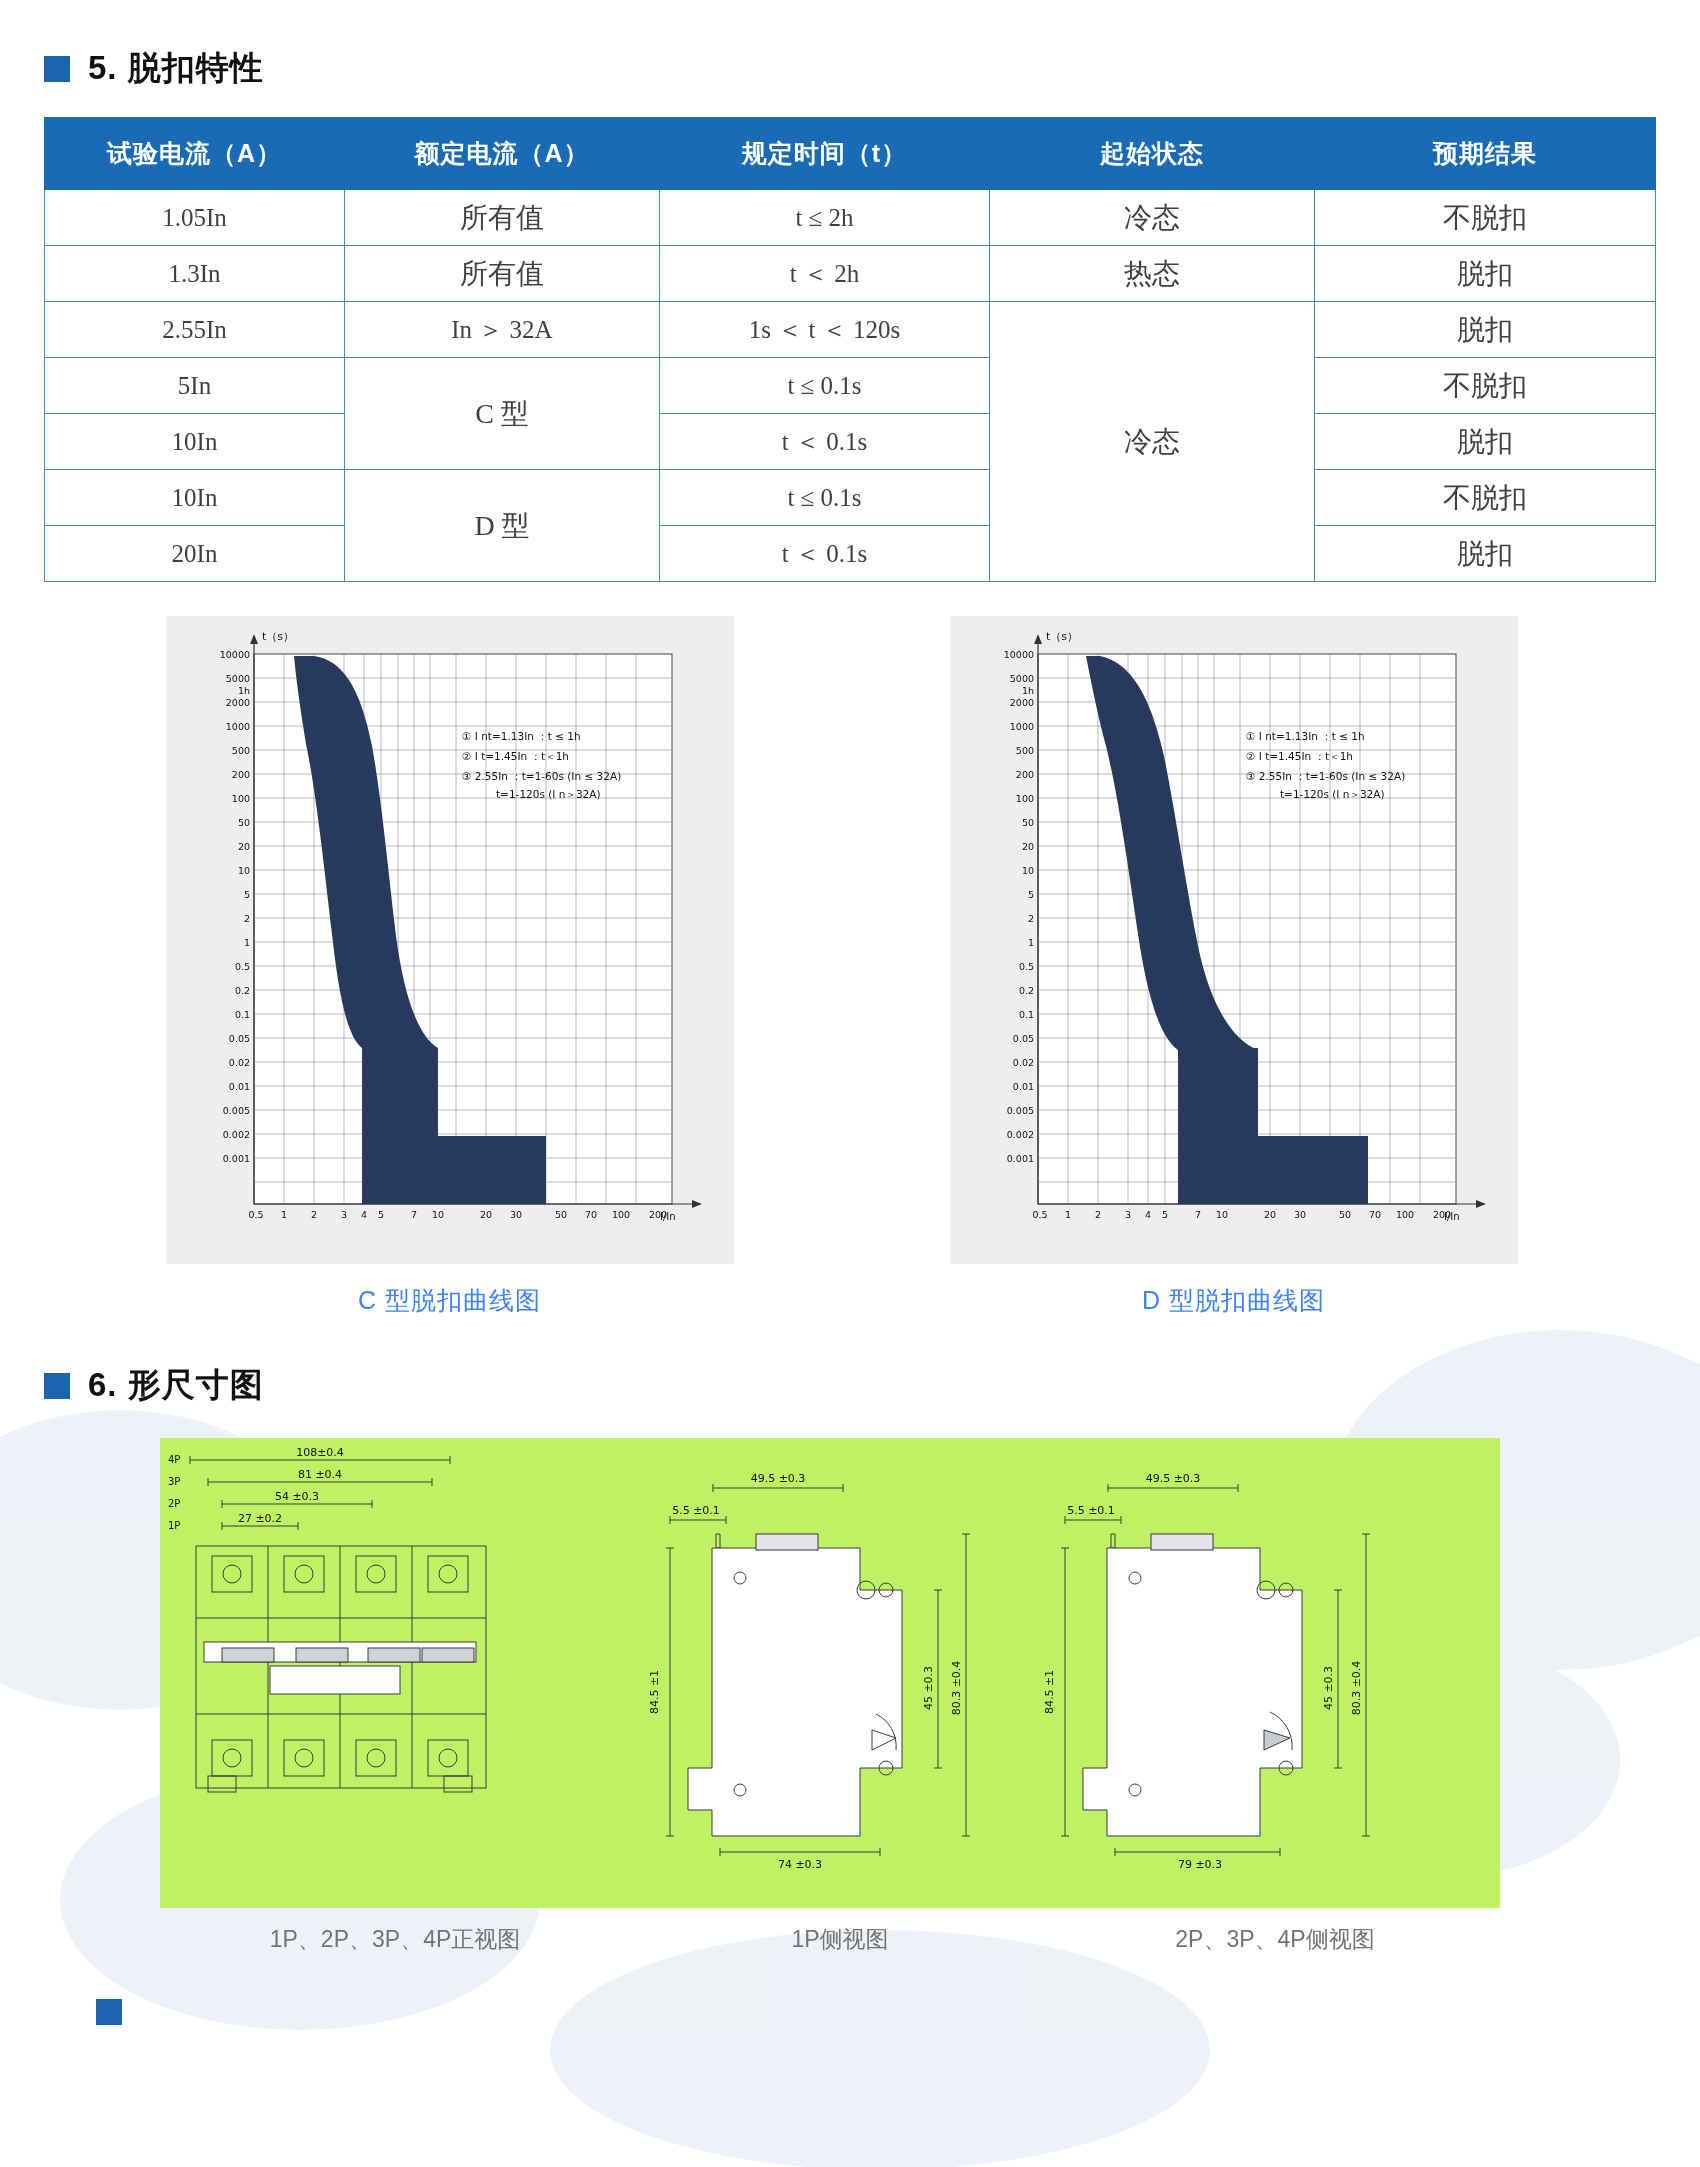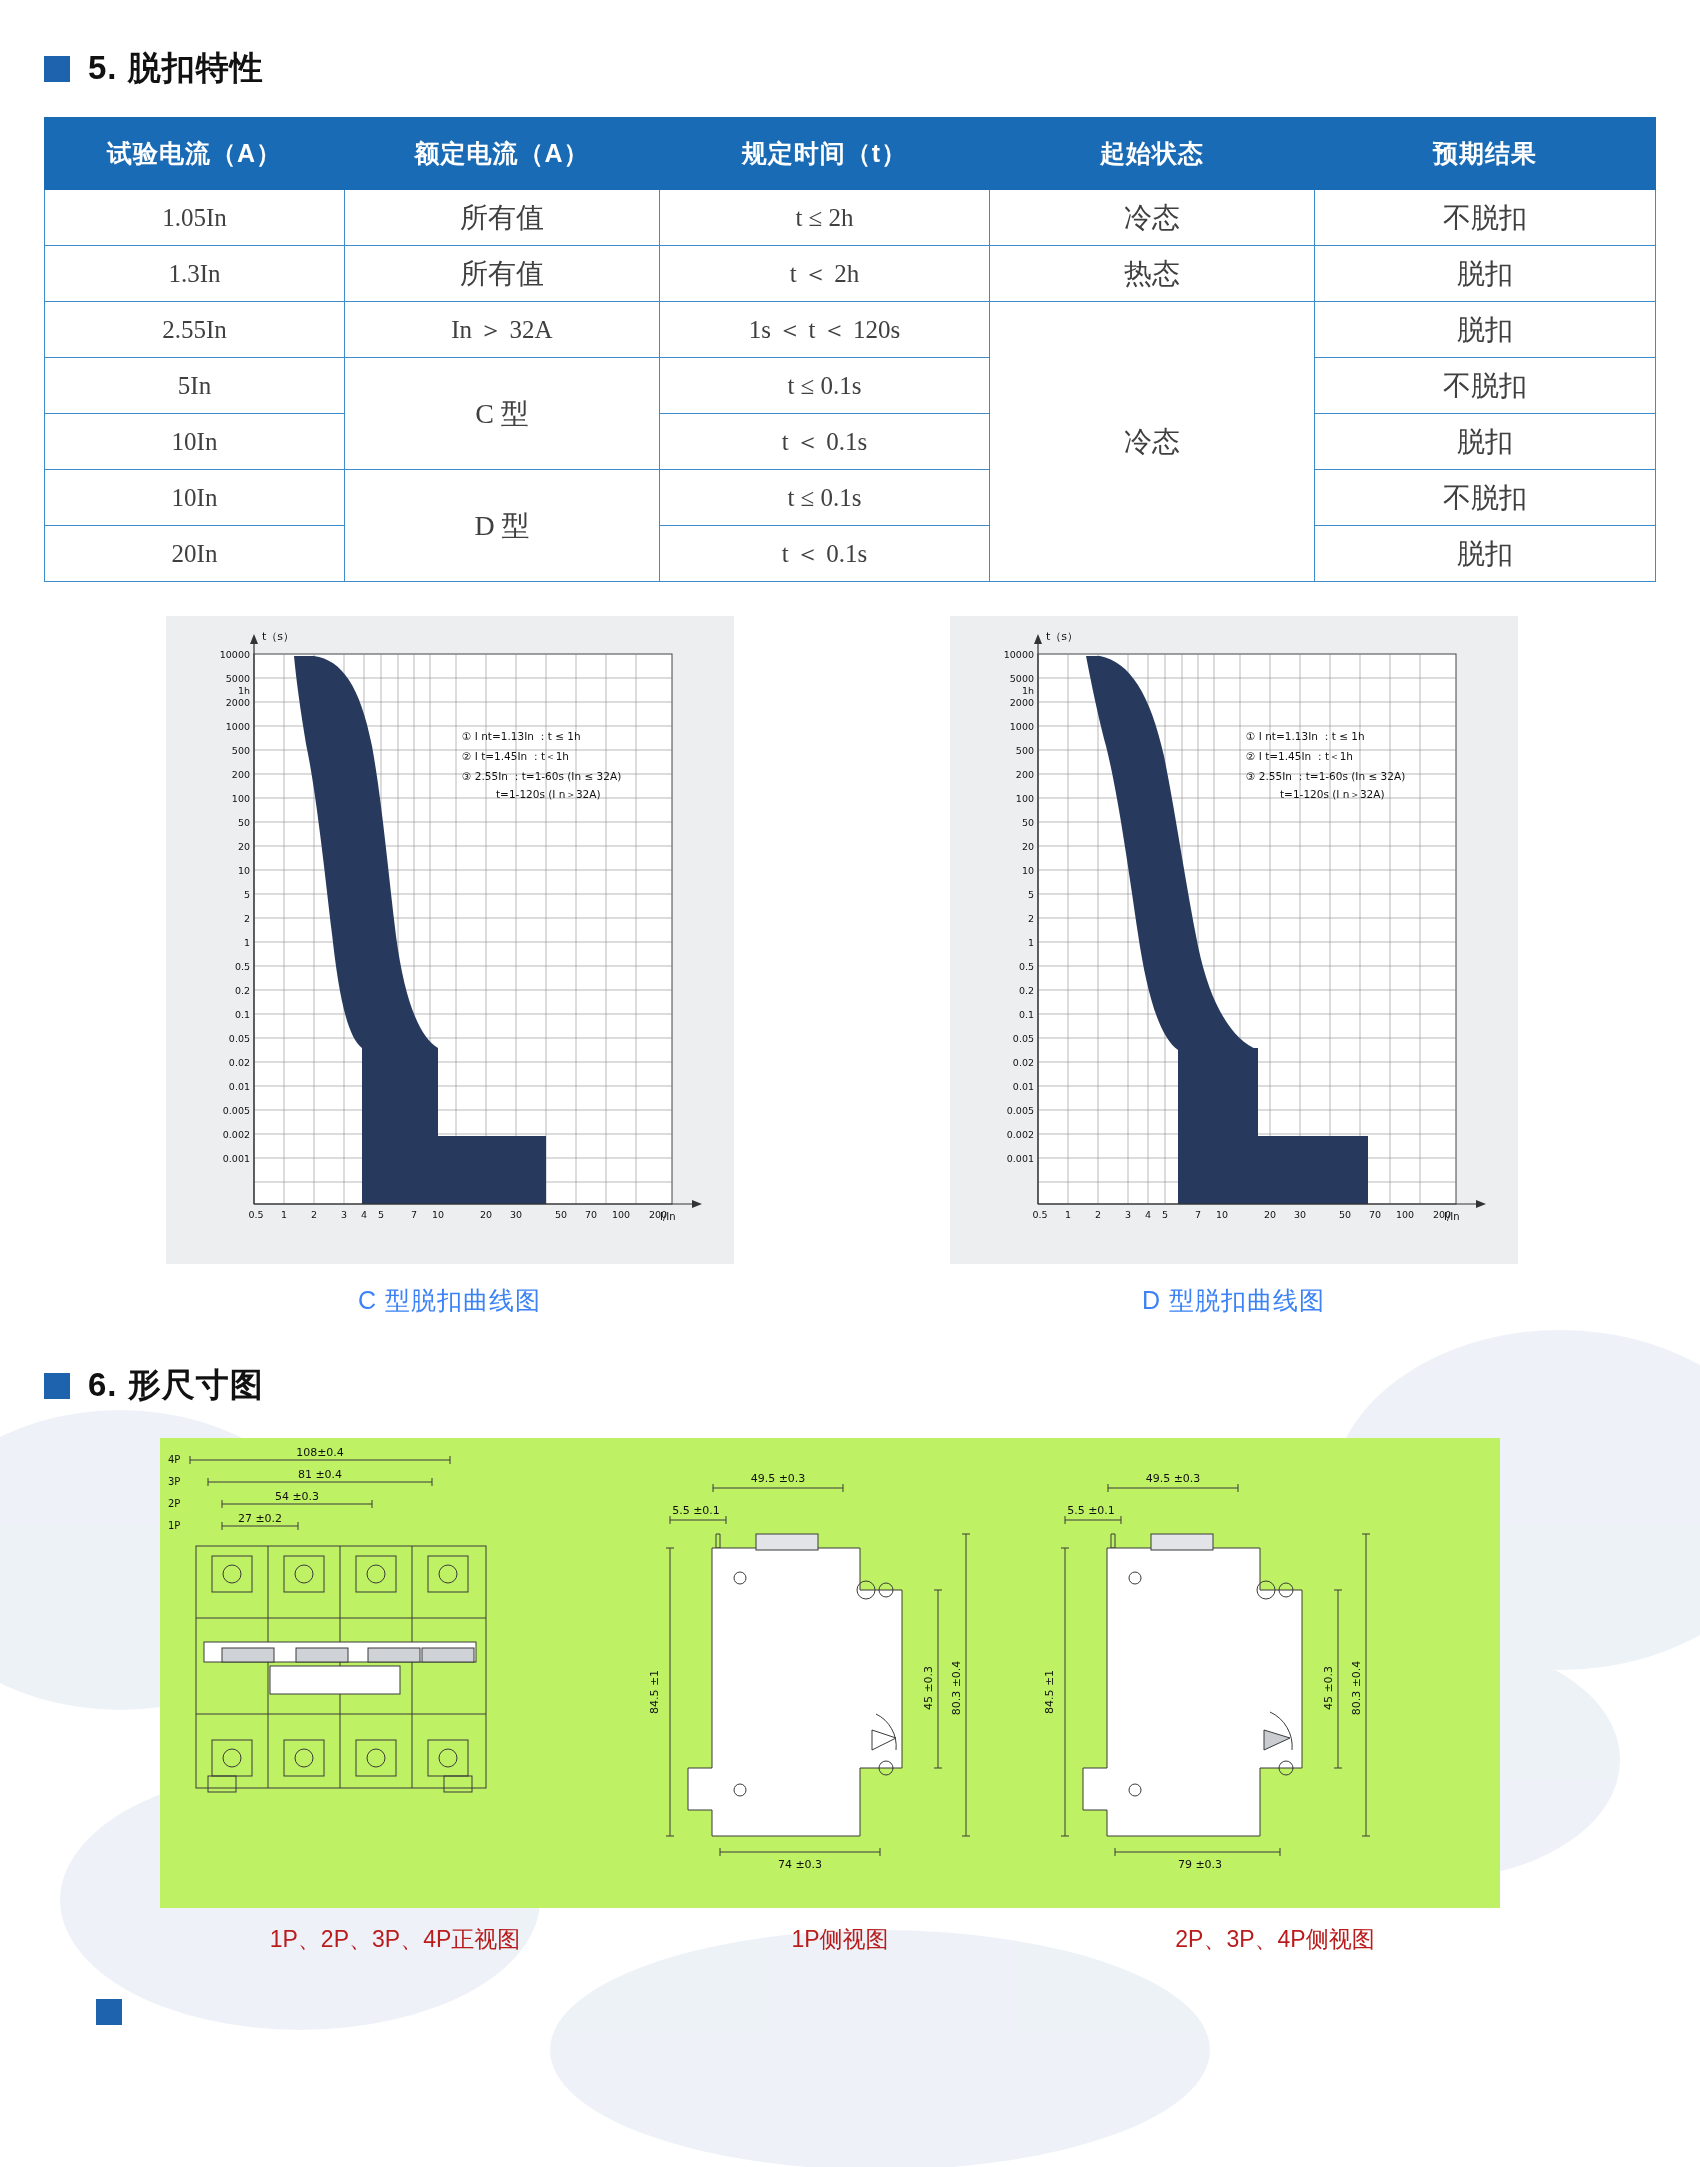--- a/index.html
+++ b/index.html
@@ -104,21 +104,21 @@
     position: relative;
   }
   .dim-captions {
     display: flex;
     margin: 16px 0 0 160px;
     width: 1340px;
   }
   .dim-captions div {
     text-align: center;
     font-size: 23px;
-    color: #b91c1c;
+    color: #737373;
   }
   .dc1 { width: 470px; }
   .dc2 { width: 420px; }
   .dc3 { width: 450px; }
 
   .footer-bullet {
     width: 26px; height: 26px;
     background: #1e63ad;
     margin: 44px 0 0 96px;
   }

